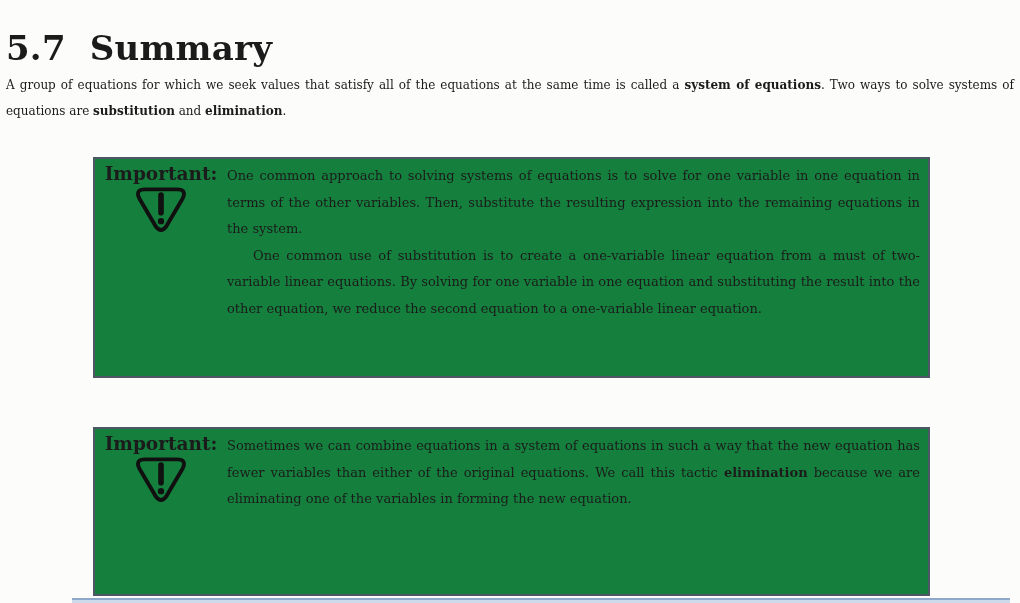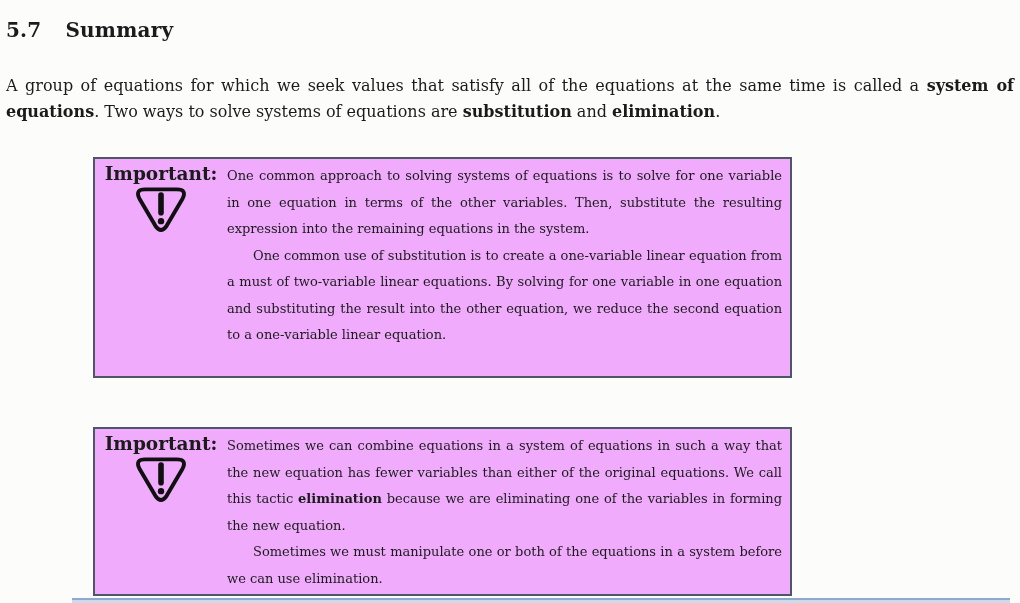--- a/index.html
+++ b/index.html
@@ -9,35 +9,35 @@
     position: relative; overflow: hidden;
     background: #fcfcfb;
     font-family: "DejaVu Serif", "Liberation Serif", serif;
     color: #1b1b1b;
     -webkit-font-smoothing: antialiased;
   }
 
   
   .heading {
     position: absolute; top: 5px; left: 6px;
-    font-size: 20px; font-weight: bold; letter-spacing: 0.2px;
+    font-size: 34px; font-weight: bold; letter-spacing: 0.2px;
   }
   .heading .section-number { margin-right: 24px; }
 
   
   .intro {
     position: absolute; top: 73px; left: 6px; width: 1008px;
-    font-size: 16px; line-height: 25.5px; text-align: justify;
+    font-size: 12px; line-height: 25.5px; text-align: justify;
   }
   .intro p { margin: 0; }
 
   
   .important-box {
-    position: absolute; left: 93px; width: 699px;
-    background: #f0abfc;
+    position: absolute; left: 93px; width: 837px;
+    background: #15803d;
     border: 2px solid #4d5765;
     display: flex;
   }
   #box1 { top: 157px; height: 221px; }
   #box2 { top: 427px; height: 169px; }
 
   .label-col {
     flex: none; width: 132px;
     padding-top: 4px; text-align: center;
   }
@@ -98,19 +98,18 @@
       <div class="icon-wrap">
         <svg width="58" height="48" viewBox="0 0 62 50" aria-hidden="true">
           <path d="M14 4 H48 Q59 4 54 14 L37 43 Q31 52 25 43 L8 14 Q3 4 14 4 Z" fill="none" stroke="#101010" stroke-width="4.2" stroke-linejoin="round"></path>
           <line x1="31" y1="10" x2="31" y2="29" stroke="#101010" stroke-width="6" stroke-linecap="round"></line>
           <circle cx="31" cy="38" r="3.4" fill="#101010"></circle>
         </svg>
       </div>
     </div>
     <div class="text-col">
         <p class="rich-para"><span>Sometimes we can combine equations in a system of equations in such a way that the new equation has fewer variables than either of the original equations.  We call this tactic </span><b>elimination</b><span> because we are eliminating one of the variables in forming the new equation.</span></p>
-        <p class="rich-para indented"><span>Sometimes we must manipulate one or both of the equations in a system before we can use elimination.</span></p>
       </div>
   </div>
 
   <div class="next-box-sliver"></div>
 
 </div>
 
 </body></html>

